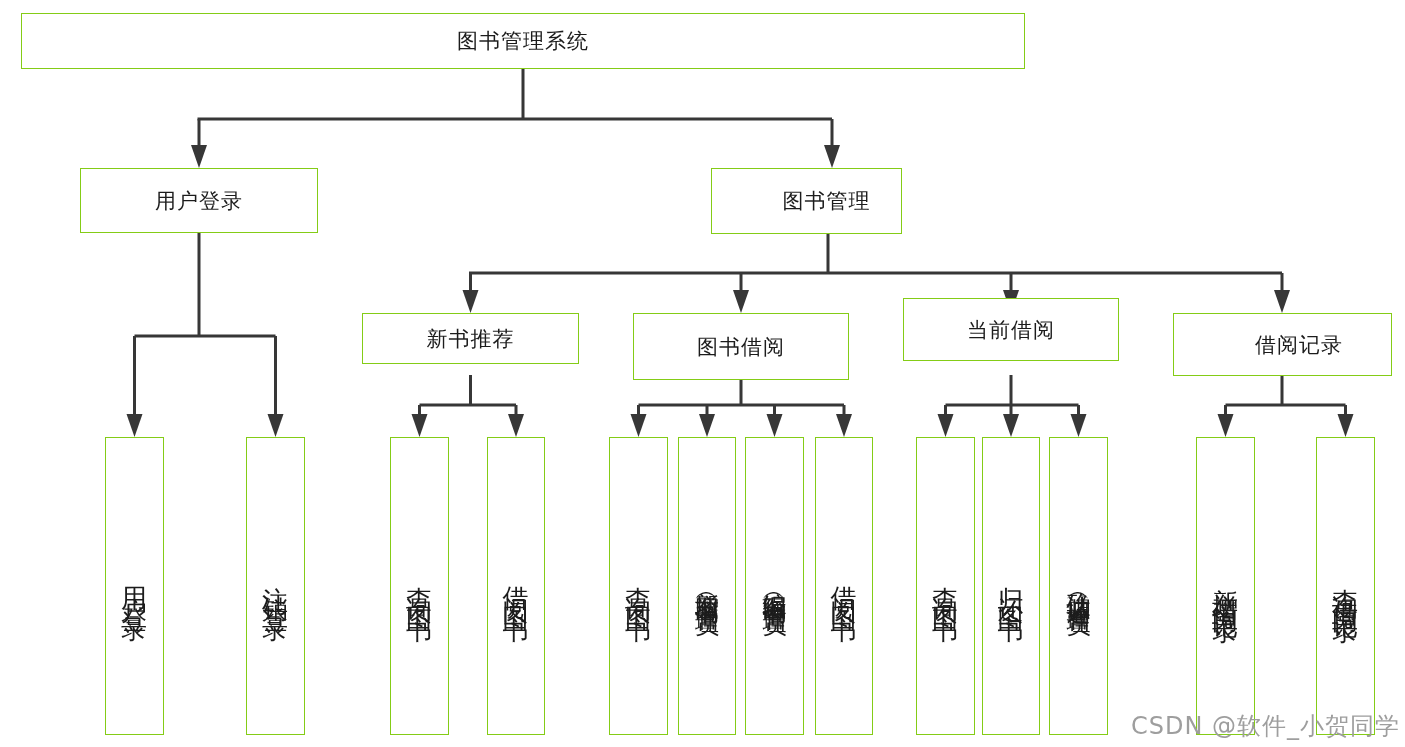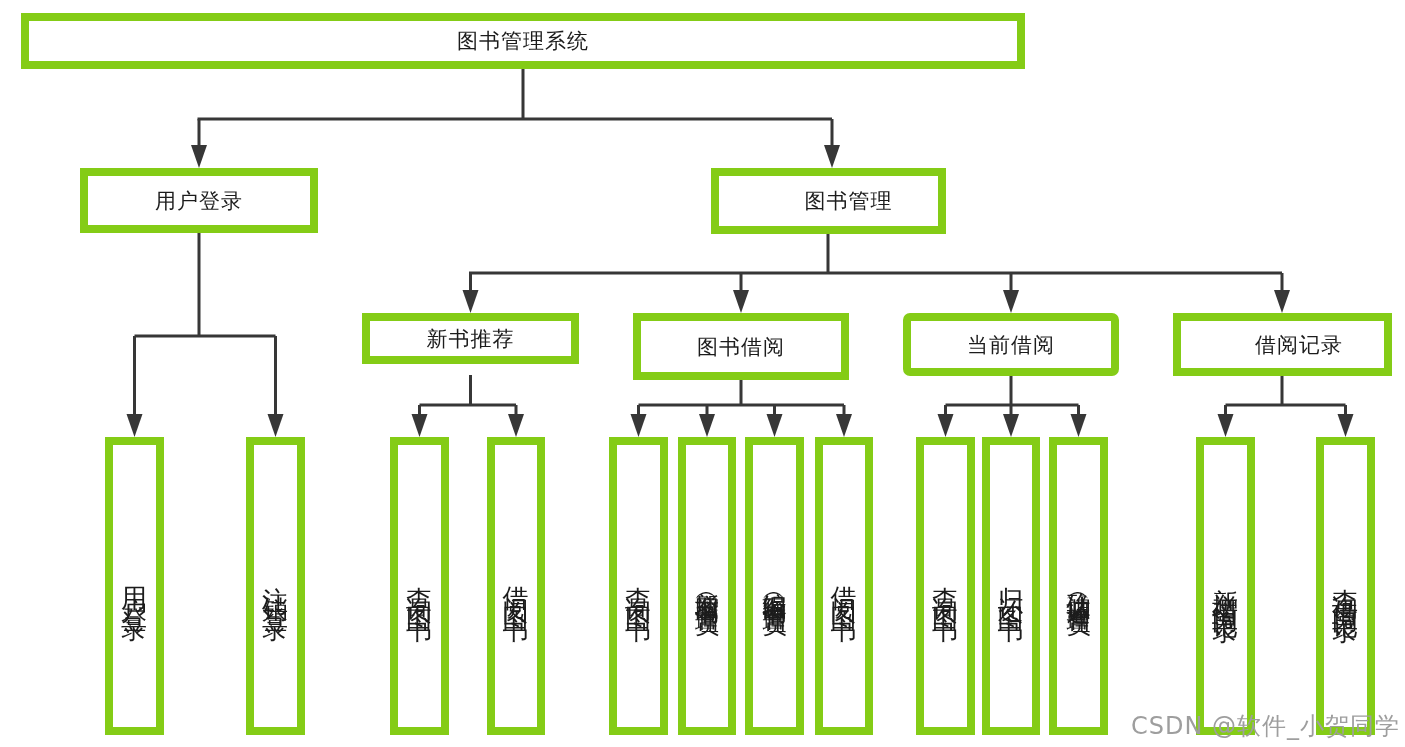--- a/index.html
+++ b/index.html
@@ -8,21 +8,21 @@
     width:1405px;height:747px;
     background:#ffffff;
     font-family:"DejaVu Sans","Liberation Sans",sans-serif;
     overflow:hidden;
   }
   #wires{position:absolute;left:0;top:0;width:1405px;height:747px;}
   .box{
     position:absolute;
     box-sizing:border-box;
     background:#ffffff;
-    border:8px solid #84cc16;
+    border:1px solid #84cc16;
     color:#1c1c1c;
     display:flex;align-items:center;justify-content:center;
     text-align:center;
   }
   .hbox{font-size:21px;letter-spacing:1px;}
   .leaf span{
     writing-mode:vertical-rl;
     text-orientation:mixed;
     font-size:26px;
     letter-spacing:10px;
@@ -93,31 +93,31 @@
     </g>
   </svg>
 
   <div class="box hbox" style="left:21px;top:13px;width:1004px;height:56px;">
     <span>图书管理系统</span>
   </div>
 
   <div class="box hbox" style="left:80px;top:168px;width:238px;height:65px;">
     <span>用户登录</span>
   </div>
-  <div class="box hbox" style="left:711px;top:168px;width:235px;height:66px;padding-left:40px;">
+  <div class="box hbox" style="left:711px;top:168px;width:191px;height:66px;padding-left:40px;">
     <span>图书管理</span>
   </div>
 
   <div class="box hbox" style="left:362px;top:313px;width:217px;height:51px;">
     <span>新书推荐</span>
   </div>
   <div class="box hbox" style="left:633px;top:313px;width:216px;height:67px;">
     <span>图书借阅</span>
   </div>
-  <div class="box hbox" style="left:903px;top:313px;width:216px;height:63px;border-radius:7px;">
+  <div class="box hbox" style="left:903px;top:298px;width:216px;height:63px;">
     <span>当前借阅</span>
   </div>
   <div class="box hbox" style="left:1173px;top:313px;width:219px;height:63px;padding-left:33px;">
     <span>借阅记录</span>
   </div>
 
   <div class="box leaf" style="left:105px;top:437px;width:59px;height:298px;">
     <span>用户登录</span>
   </div>
   <div class="box leaf" style="left:246px;top:437px;width:59px;height:298px;">

